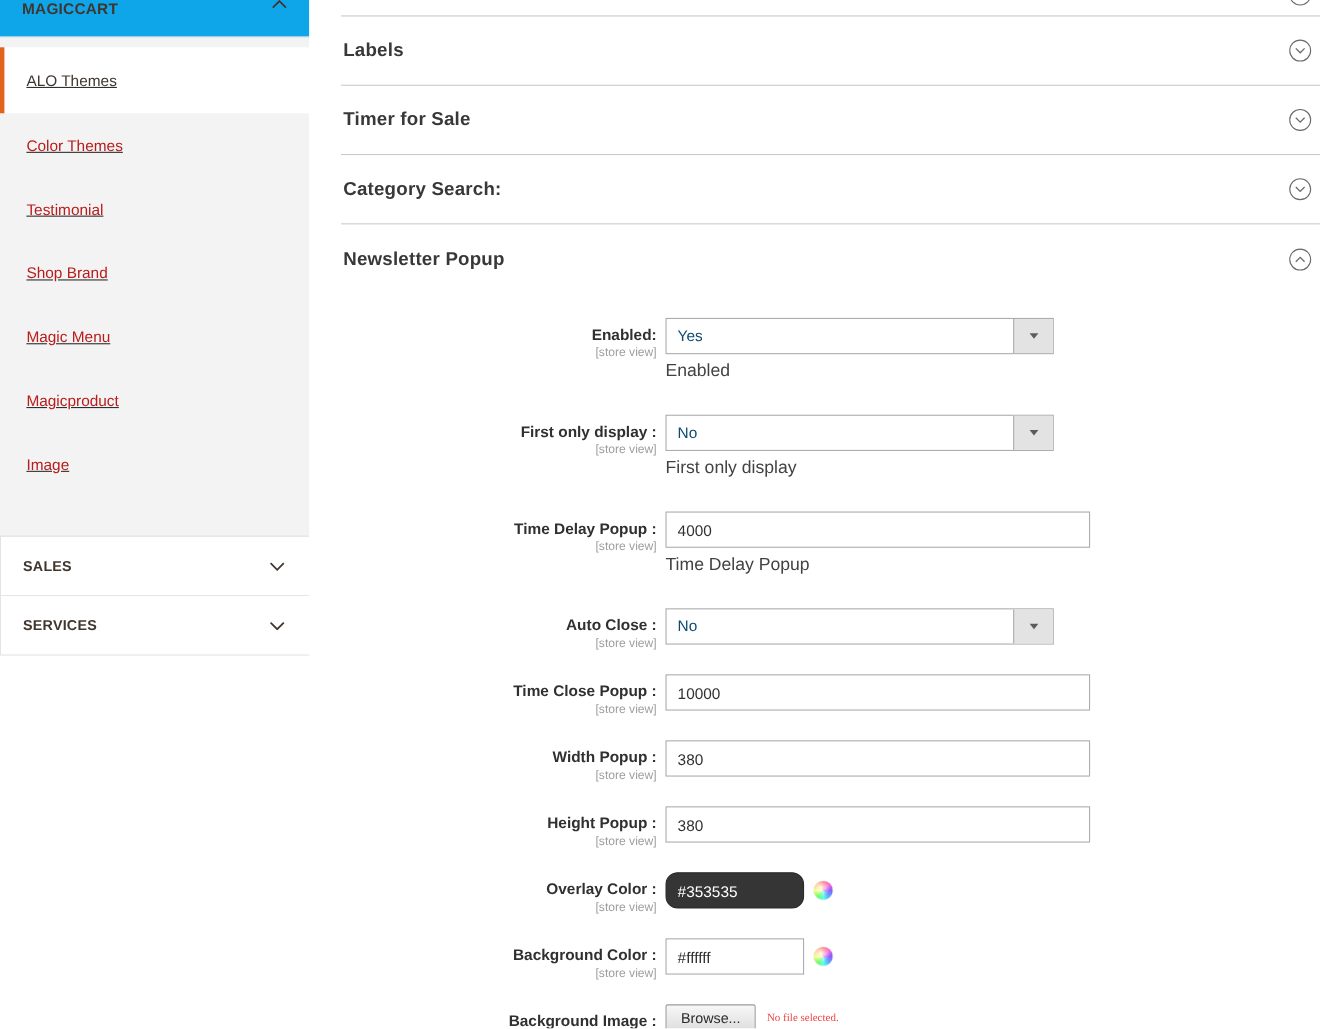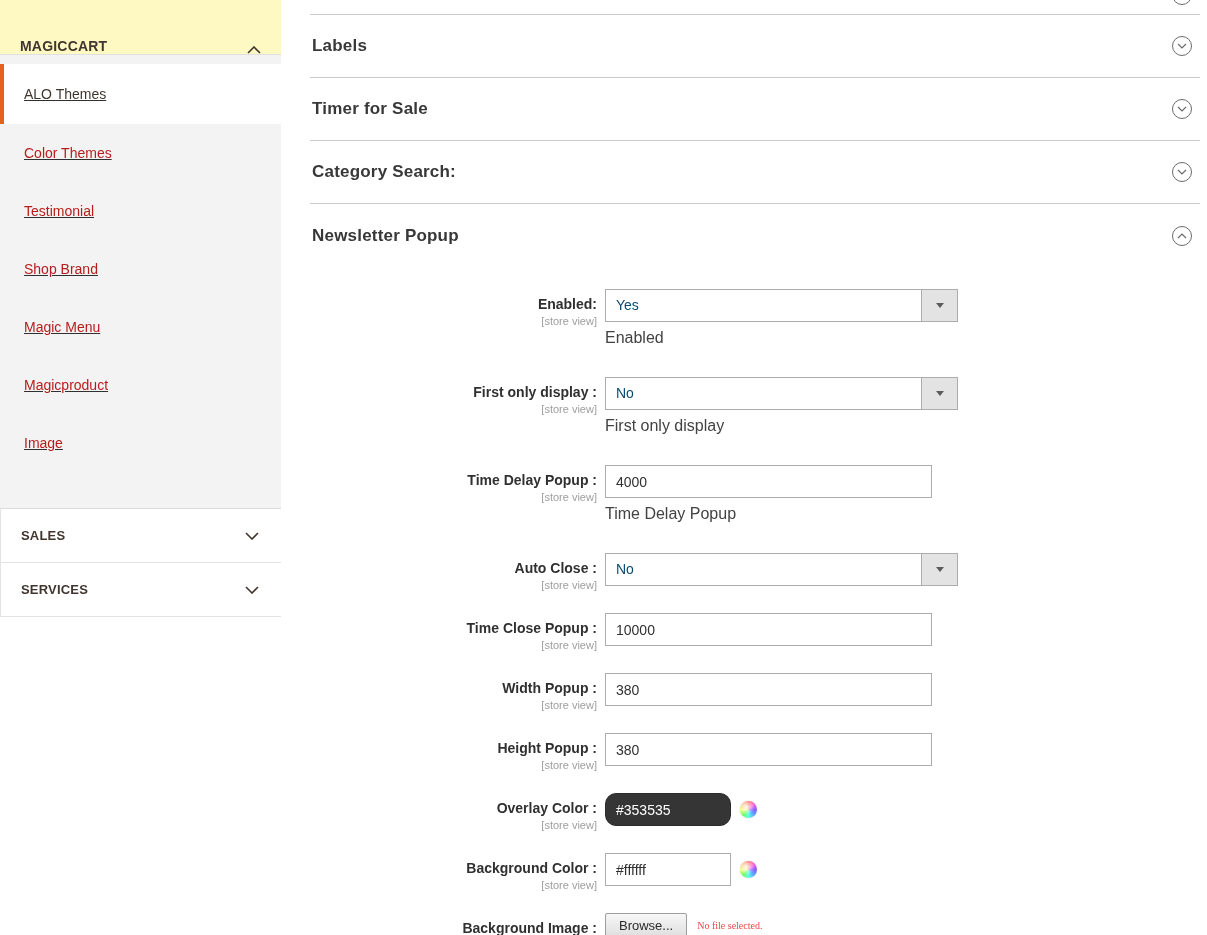--- a/index.html
+++ b/index.html
@@ -3,22 +3,22 @@
 <meta charset="utf-8">
 <style>
   * { margin:0; padding:0; box-sizing:border-box; }
   html,body { background:#fff; }
   body { font-family:"Liberation Sans", sans-serif; color:#303030; }
   .screen { width:1207px; height:935px; background:#fff; display:flex; overflow:hidden; }
 
   
   .sidebar { width:281px; flex:0 0 281px; display:flex; flex-direction:column; }
   .side-header {
-    height:55px; background:#fef9c3; border-bottom:1px solid #e0e0e0;
-    display:flex; align-items:flex-end; justify-content:space-between;
+    height:34px; background:#0ea5e9; border-bottom:1px solid #e0e0e0;
+    display:flex; align-items:flex-start; justify-content:space-between;
     padding:0 20px 0 20px; cursor:pointer;
   }
   .side-header-label { font-size:14px; font-weight:bold; color:#41362f; letter-spacing:.2px; }
   .side-menu { background:#f3f3f3; padding-top:9px;text-decoration:underline; }
   .side-item {
     height:58px; display:flex; align-items:center;
     padding-left:24px; font-size:14px; color:#b91c1c; cursor:pointer;
   }
   .side-item.selected {
     background:#fff; border-left:4px solid #e2631e; padding-left:20px;
@@ -66,21 +66,21 @@
   .sel-text { font-size:14px; color:#0c4a6e; line-height:31px; padding:0 46px 0 10px;
     white-space:nowrap; overflow:hidden; }
   .sel-btn {
     position:absolute; top:0; right:0; width:36px; height:31px; background:#e3e3e3;
     border-left:1px solid #adadad; display:flex; align-items:center; justify-content:center;
   }
   .sel-arrow { width:0; height:0; border-left:4px solid transparent;
     border-right:4px solid transparent; border-top:5px solid #5c5c5c; }
 
   .txt-input {
-    width:327px; height:33px; border:1px solid #adadad; background:#fff;
+    width:386px; height:33px; border:1px solid #adadad; background:#fff;
     font-family:"Liberation Sans", sans-serif; font-size:14px; color:#303030; padding:0 10px;
   }
   .color-input {
     width:126px; height:33px; border:1px solid #adadad; background:#fff;
     font-family:"Liberation Sans", sans-serif; font-size:14px; color:#303030; padding:0 10px;
   }
   .color-input.dark { border-color:#2b2b2b;border-radius:11px; }
   .color-wheel {
     width:17px; height:17px; border-radius:50%; margin-left:9px; cursor:pointer;
     background:

